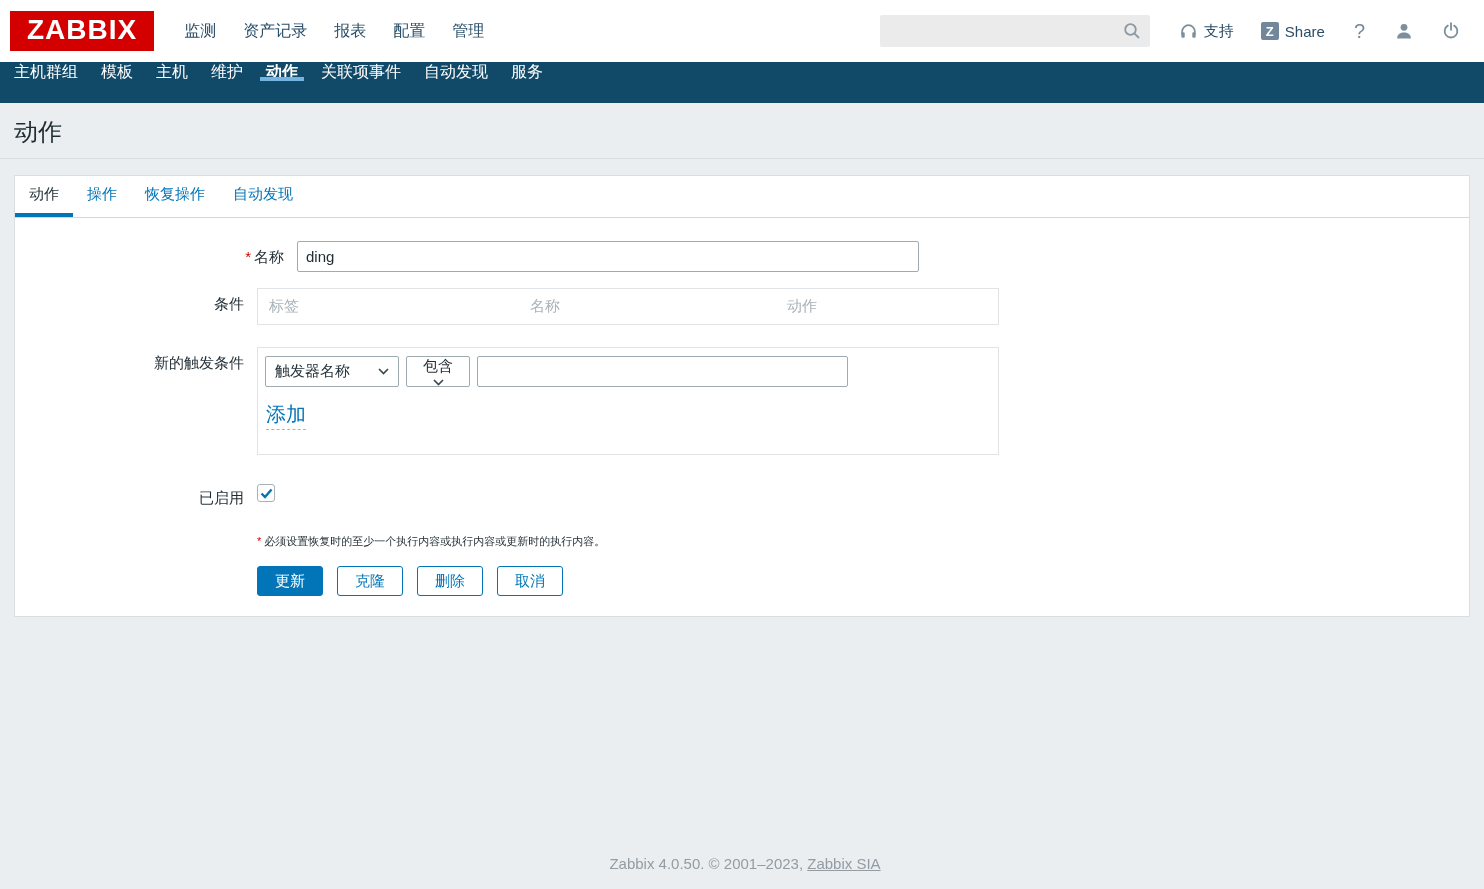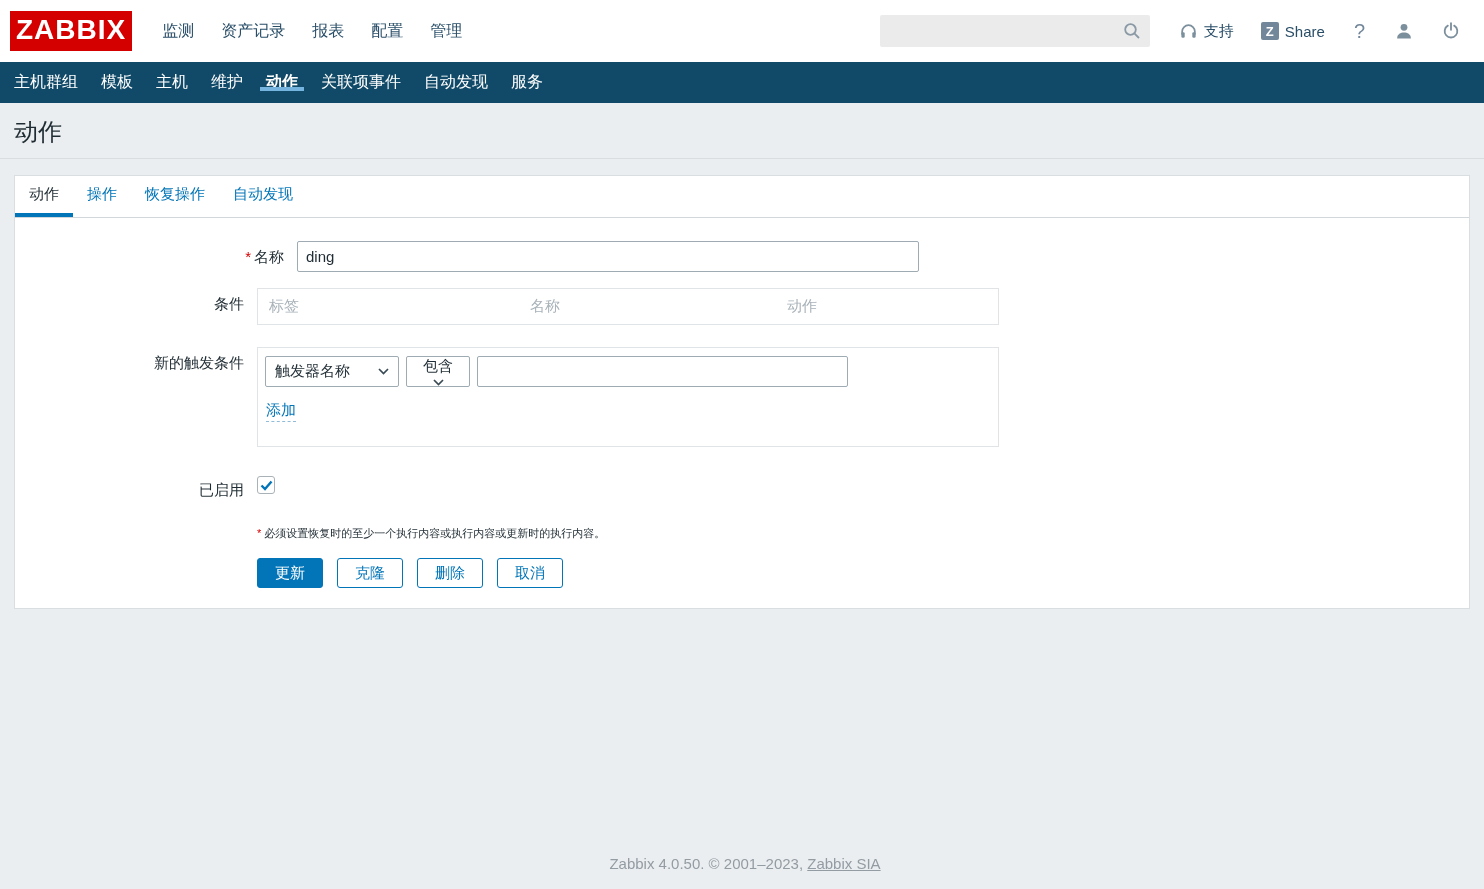--- a/index.html
+++ b/index.html
@@ -6,34 +6,34 @@
   html,body { width:1484px; height:889px; }
   body {
     position:relative; overflow:hidden;
     background:#ebeef0; color:#1f2c33;
     font-family:"Liberation Sans", sans-serif;
   }
   a { cursor:pointer; }
 
   
   .header { height:62px; background:#fff; display:flex; align-items:center; padding:0 23px 0 10px; position:relative; z-index:2; }
-  .logo { background:#d40000; color:#fff; font-weight:bold; font-size:28px; line-height:1; letter-spacing:1px; padding:5px 6px 7px; margin-right:30px; }
+  .logo { background:#d40000; color:#fff; font-weight:bold; font-size:28px; line-height:1; letter-spacing:1px; padding:5px 17px 7px; margin-right:30px; }
   .top-menu { display:flex; gap:27px; font-size:16px; }
   .top-menu a { color:#2a4e68; text-decoration:none; }
   .header-right { margin-left:auto; display:flex; align-items:center; gap:27px; }
   .search-box { width:270px; height:32px; background:#ebebeb; border-radius:2px; position:relative; margin-right:2px; }
   .search-box input { width:100%; height:100%; border:none; outline:none; background:transparent; padding:0 34px 0 10px; font-size:14px; font-family:inherit; color:#1f2c33; }
   .search-box svg { position:absolute; right:9px; top:7px; }
   .hdr-link { display:flex; align-items:center; gap:6px; color:#2a4e68; font-size:15px; text-decoration:none; }
   .zbadge { width:18px; height:18px; background:#72879a; color:#fff; font-size:13px; font-weight:bold; display:flex; align-items:center; justify-content:center; border-radius:2px; }
   .help-link { color:#72879a; font-size:20px; text-decoration:none; padding:0 2px; }
   .icon-link { display:flex; align-items:center; text-decoration:none; }
 
   
-  .subnav { height:41px; background:#114a68; display:flex; align-items:center; padding-left:14px; position:relative; z-index:1; }
+  .subnav { height:41px; background:#114a68; display:flex; align-items:flex-start; padding-left:14px; position:relative; z-index:1; }
   .notch { position:absolute; top:-10px; left:412px; width:0; height:0;
            border-left:13px solid transparent; border-right:13px solid transparent; border-bottom:10px solid #114a68; }
   .subnav a { color:#fff; font-size:16px; text-decoration:none; margin-right:23px; display:flex; align-items:center; position:relative; }
   .subnav a.active { font-weight:bold; }
   .subnav a.active::after { content:""; position:absolute; left:-6px; right:-6px; bottom:2px; height:4px; background:#76b4e0; }
 
   
   .title-strip { height:56px; border-bottom:1px solid #d8dde0; padding:13px 0 0 14px; }
   .title-strip h1 { font-size:24px; font-weight:normal; color:#1f2c33; }
 
@@ -56,21 +56,21 @@
   .cond-col { font-size:15px; color:#a8b2b9; padding-left:11px; }
   .cond-col.c1 { width:261px; }
   .cond-col.c2 { width:257px; }
   .row-cond { margin-bottom:22px; }
   .newcond-box { width:742px; border:1px solid #e0e4e7; padding:8px 7px 24px; }
   .newcond-controls { display:flex; gap:7px; }
   .select { height:31px; border:1px solid #9fabb3; border-radius:2px; background:#fff; display:flex; align-items:center; justify-content:space-between; padding:0 9px; font-size:15px; cursor:pointer; }
   .select.type { width:134px; }
   .select.op { width:64px;flex-direction:column; }
   .cond-input { width:371px; }
-  .add-link { display:inline-block; margin:14px 0 0 1px; color:#0275b8; font-size:15px; text-decoration:none; border-bottom:1px dashed #8fbcd9; padding-bottom:1px; }
+  .add-link { display:inline-block; margin:14px 0 0 1px; color:#0275b8; font-size:20px; text-decoration:none; border-bottom:1px dashed #8fbcd9; padding-bottom:1px; }
   .row-newcond { margin-bottom:27px; }
   .checkbox { width:18px; height:18px; border:1px solid #a9b2b8; border-radius:3px; background:#fff; display:flex; align-items:center; justify-content:center; margin-top:2px; cursor:pointer; }
   .row-enabled { margin-bottom:25px; }
   .msg { font-size:11px; padding-top:1px; color:#1f2c33; }
   .row-msg { margin-bottom:17px; }
   .btns { display:flex; gap:14px; }
   .btn { height:30px; min-width:66px; padding:0 16px; border-radius:3px; border:1px solid #0275b8; background:#fff; color:#0275b8; font-size:15px; font-family:inherit; cursor:pointer; }
   .btn.primary { background:#0275b8; color:#fff; }
 
   

